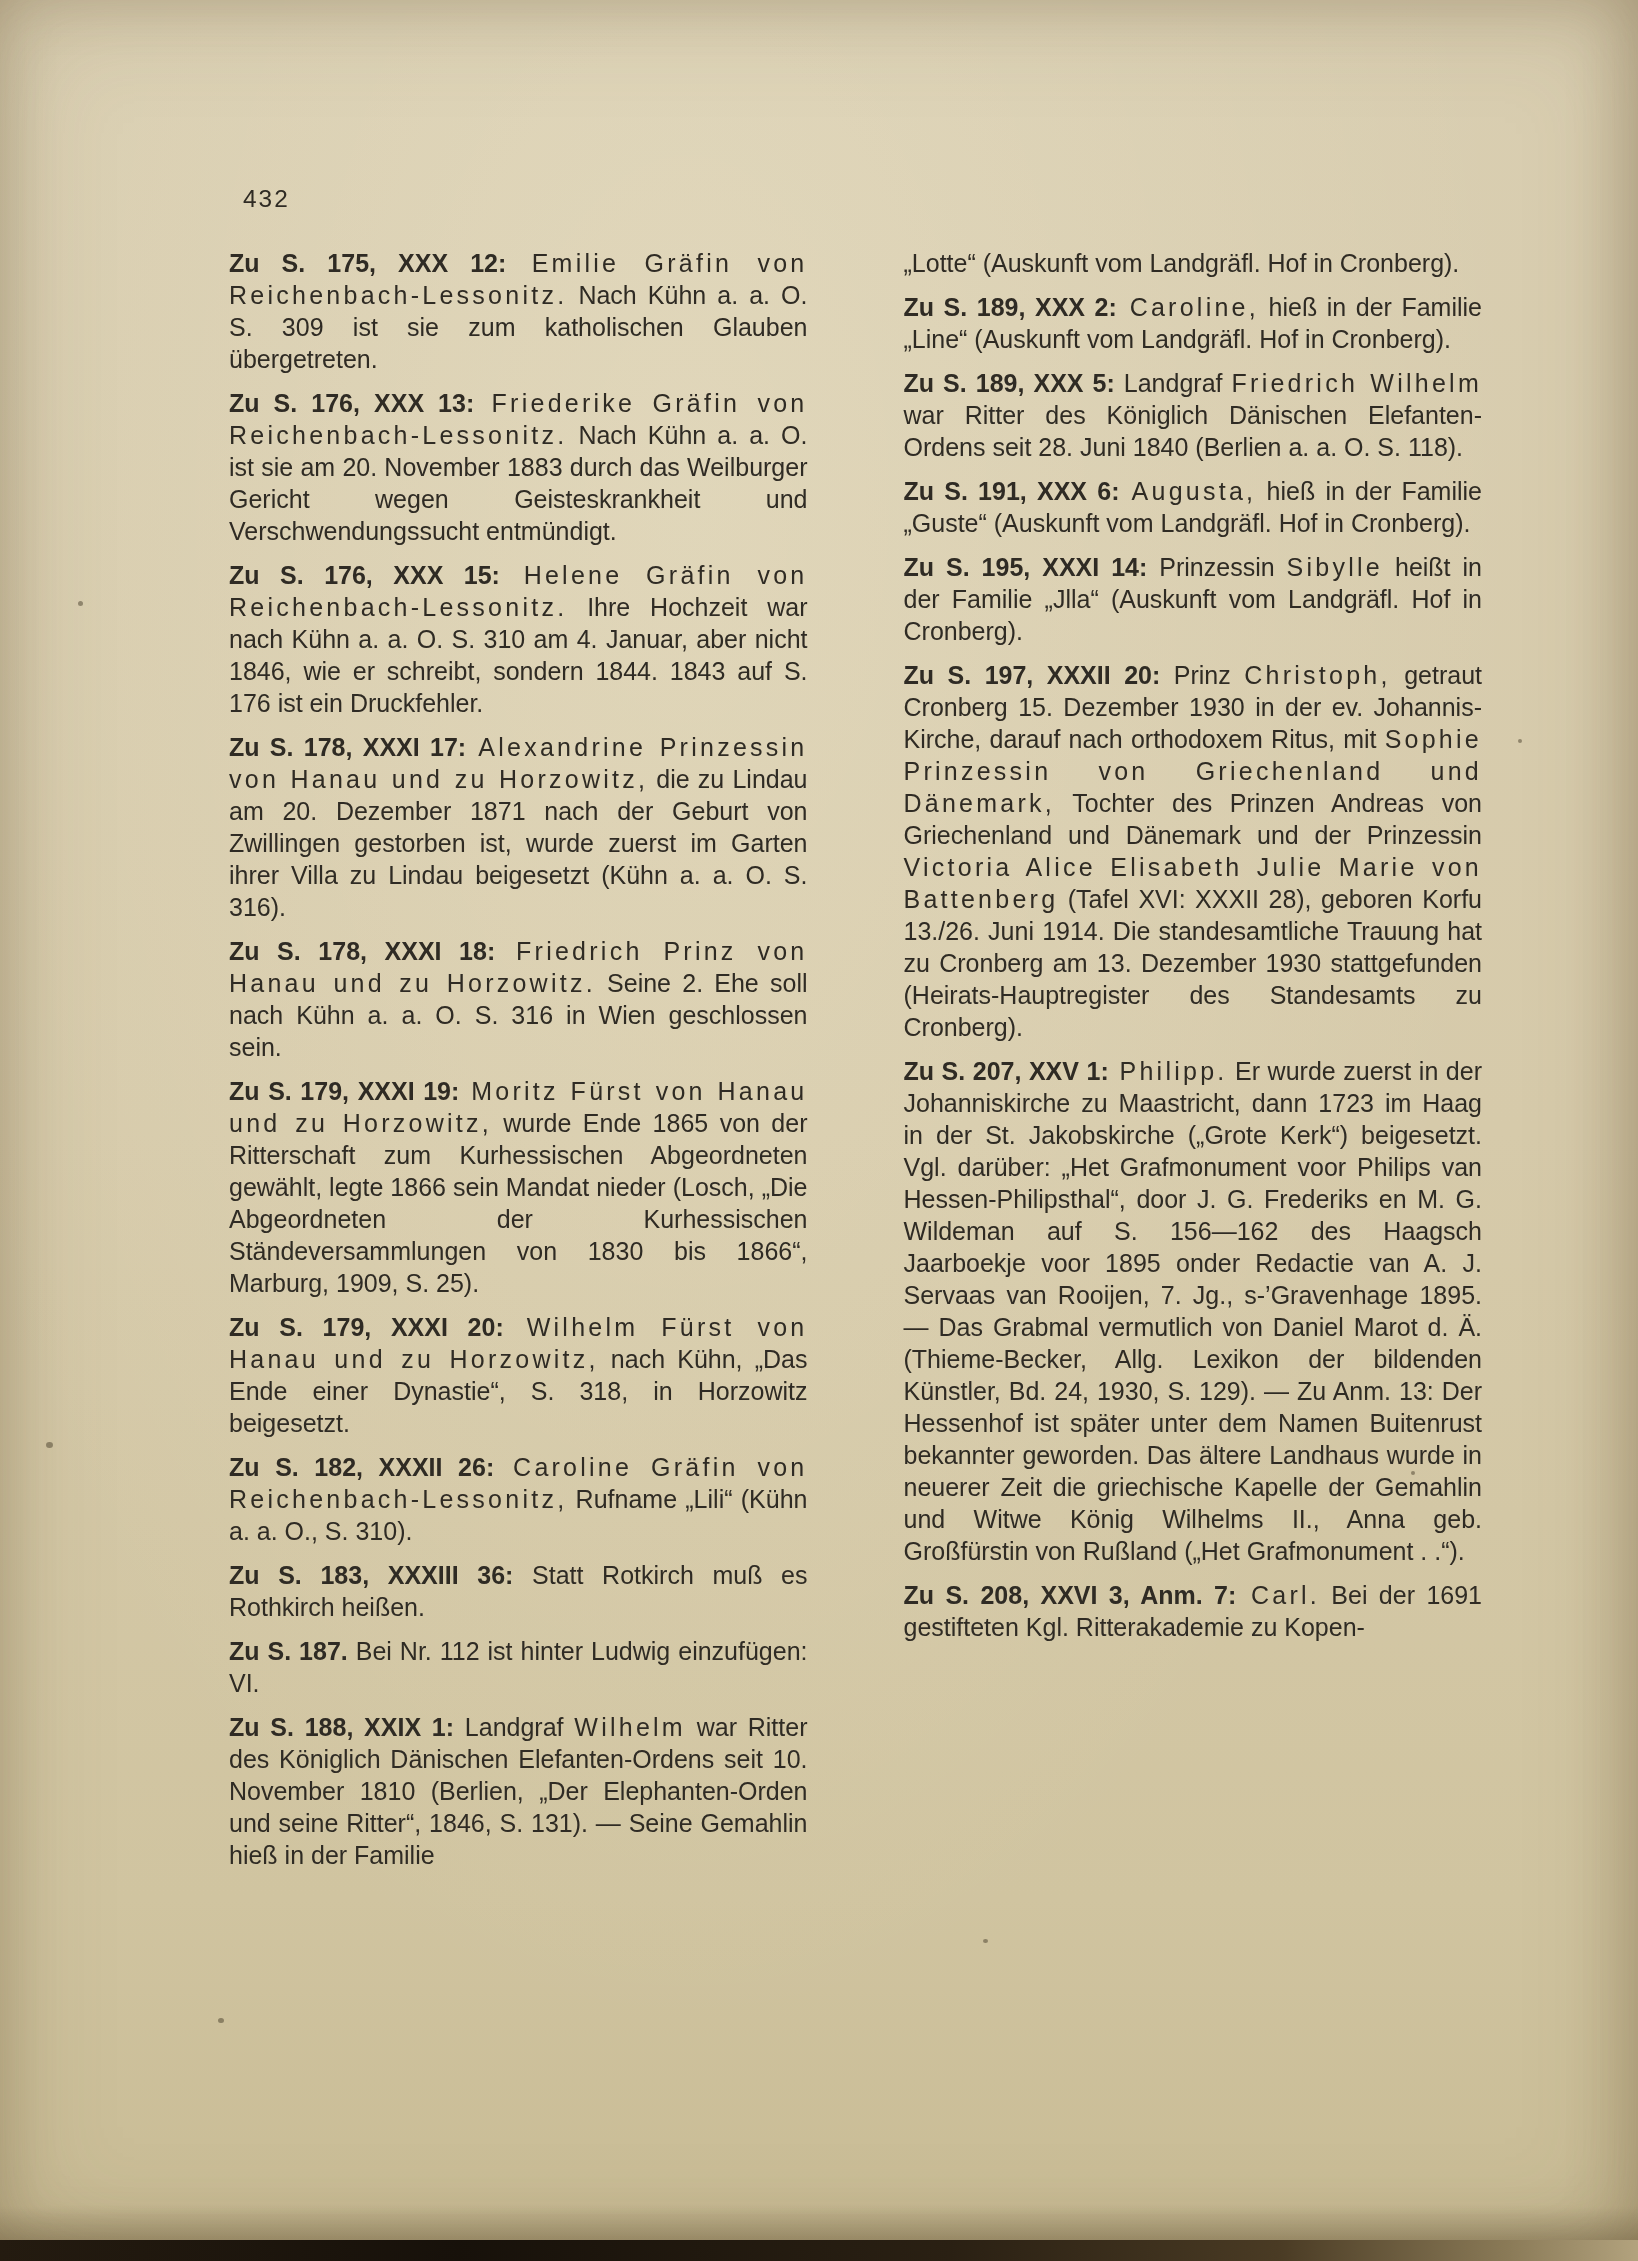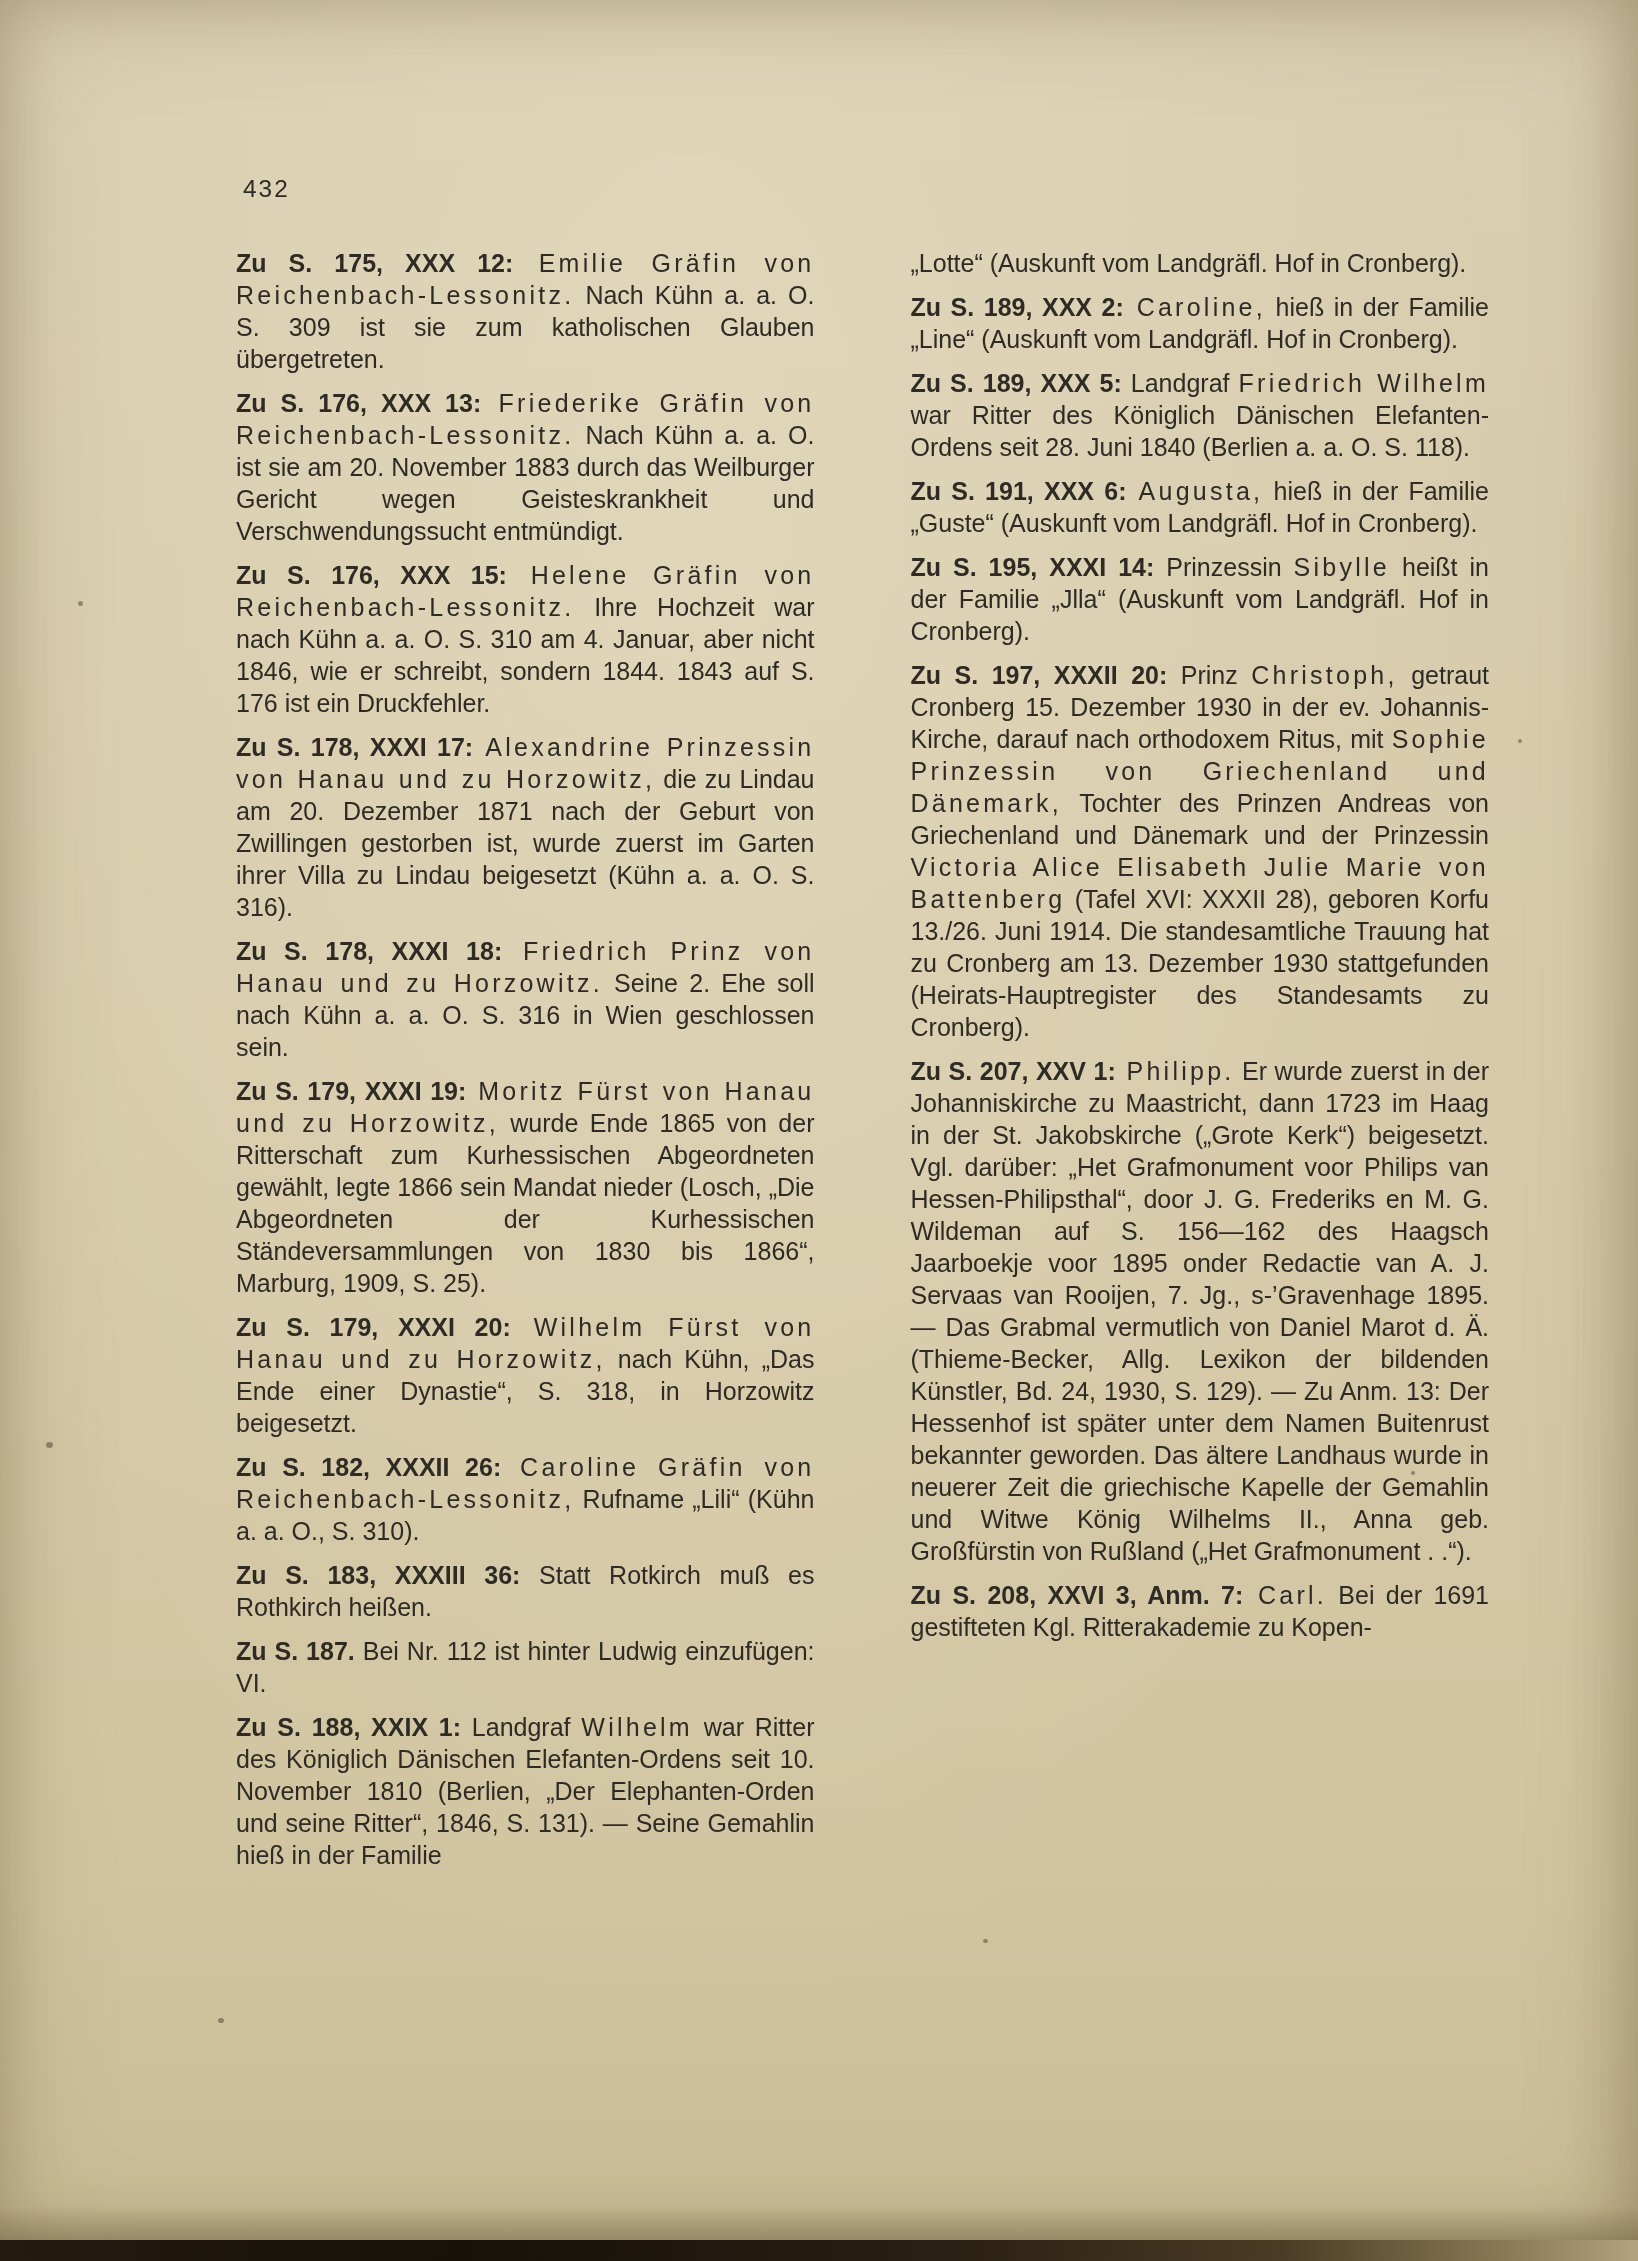--- a/index.html
+++ b/index.html
@@ -26,28 +26,28 @@
     inset: 0;
     box-shadow:
       inset 0 0 112px rgba(110, 90, 55, 0.26),
       inset -18.5px 0 59px rgba(110, 90, 55, 0.16),
       inset 0 -26px 59px rgba(100, 82, 48, 0.18);
     pointer-events: none;
   }
   .page-number {
     position: absolute;
     left: 243px;
-    top: 175px;
+    top: 185px;
     font-size: 24.4px;
     letter-spacing: 2px;
     color: var(--ink, #2f2b24);
   }
   .columns {
     position: absolute;
-    left: 236px;
+    left: 229px;
     top: 247px;
     width: 1253px;
     display: flex;
     gap: 96px;
   }
   .col {
     width: 594px;
     font-size: 25px;
     line-height: 32px;
     text-align: justify;

